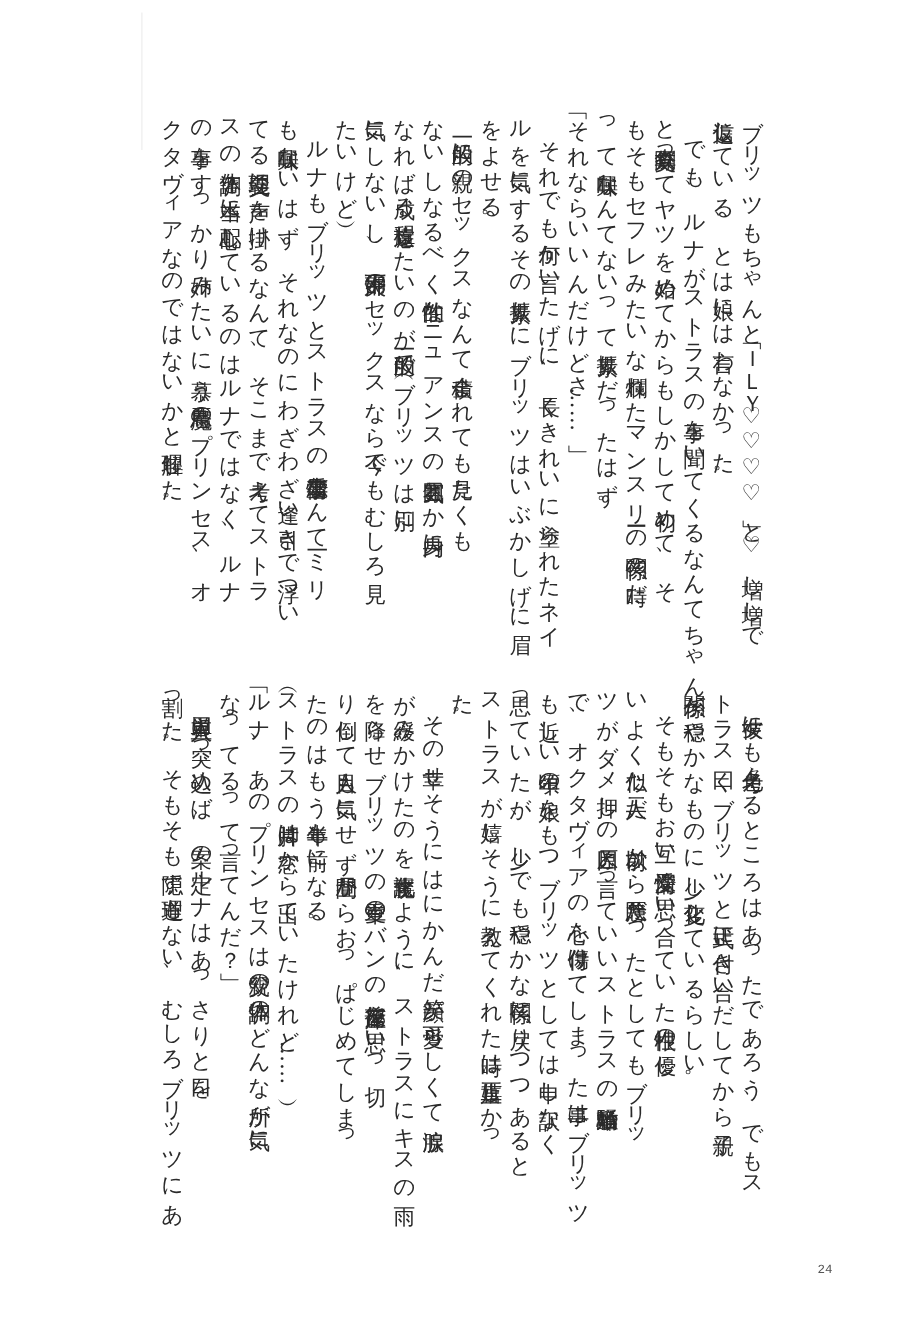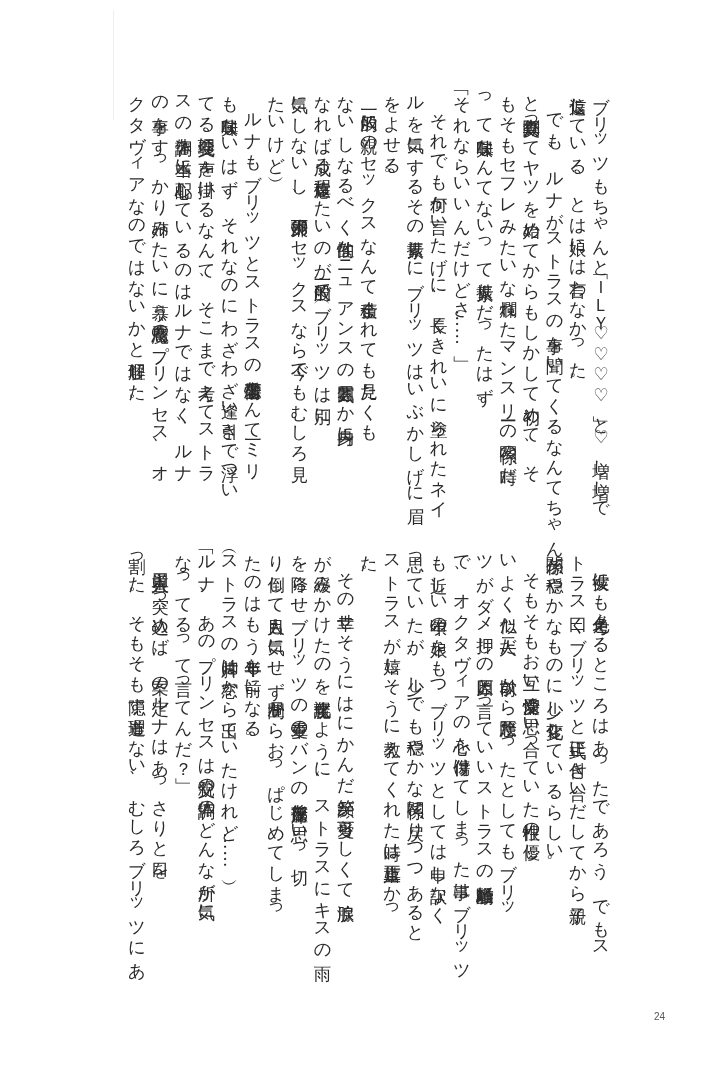--- a/index.html
+++ b/index.html
@@ -50,21 +50,21 @@
       margin: 0;
       padding: 0;
     }
     .col.indent {
       padding-top: 17.4px;
     }
     .page-number {
       position: absolute;
       left: 654px;
       top: 1011px;
-      font-family: Liberation Sans, sans-serif;
+      font-family: Liberation Mono, monospace;
       font-size: 10px;
       color: #555555;
     }
   </style>
 </head>
 <body>
 
 <div class="gutter-line"></div>
 
 <div class="block top">

